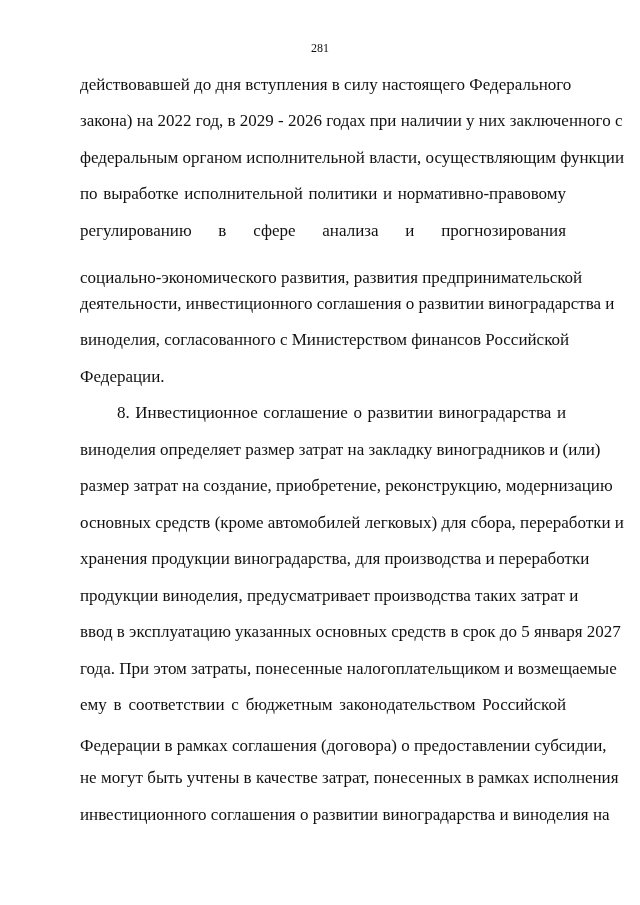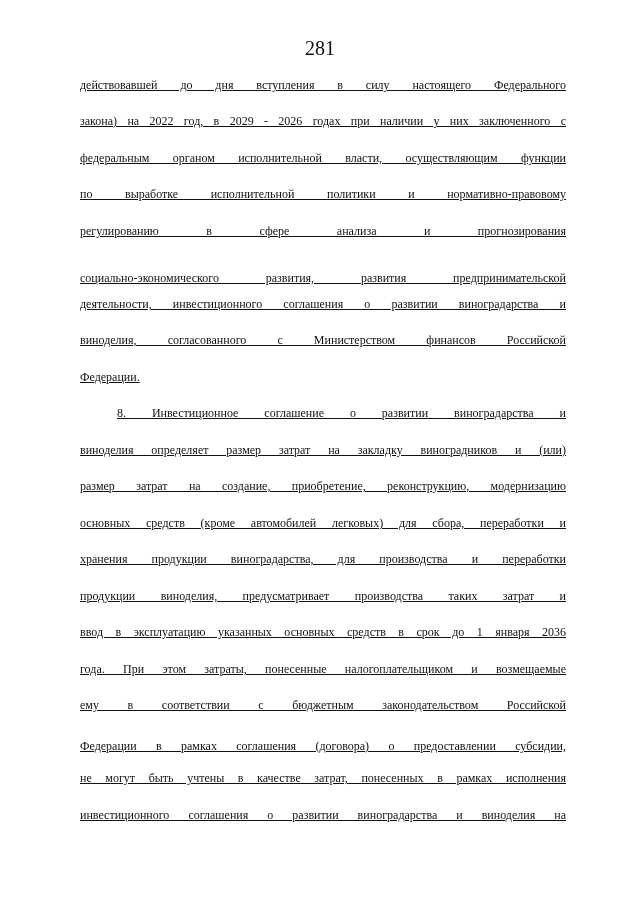--- a/index.html
+++ b/index.html
@@ -1,21 +1,21 @@
 <!DOCTYPE html>
 <html><head>
 <meta charset="utf-8">
 <style>
   html, body { margin: 0; padding: 0; background: #ffffff; }
   body { width: 640px; height: 905px; position: relative; overflow: hidden;
          font-family: "Liberation Serif", "DejaVu Serif", serif; color: #111; }
   .page-number { position: absolute; top: 38px; left: 0; width: 640px; text-align: center;
-                 font-size: 20px; line-height: 20px; }
-  .line { position: absolute; left: 80px; width: 486px; font-size: 12px; line-height: 20px;
-          white-space: nowrap; text-align: justify; text-align-last: justify; text-decoration: underline; }
+                 font-size: 12px; line-height: 20px; }
+  .line { position: absolute; left: 80px; width: 486px; font-size: 17px; line-height: 20px;
+          white-space: nowrap; text-align: justify; text-align-last: justify; }
   .line.last { text-align-last: left; }
   .line.indent { left: 117px; width: 449px; }
 </style>
 </head>
 <body>
 
 <div class="page-number">281</div>
 
 <div>
   <div>
@@ -30,20 +30,20 @@
     <div class="line last" style="top:367px">Федерации.</div>
   </div>
 
   <div>
     <div class="line indent" style="top:403px">8. Инвестиционное соглашение о развитии виноградарства и</div>
     <div class="line" style="top:440px">виноделия определяет размер затрат на закладку виноградников и (или)</div>
     <div class="line" style="top:476px">размер затрат на создание, приобретение, реконструкцию, модернизацию</div>
     <div class="line" style="top:513px">основных средств (кроме автомобилей легковых) для сбора, переработки и</div>
     <div class="line" style="top:549px">хранения продукции виноградарства, для производства и переработки</div>
     <div class="line" style="top:586px">продукции виноделия, предусматривает производства таких затрат и</div>
-    <div class="line" style="top:622px">ввод в эксплуатацию указанных основных средств в срок до 1 января 2036</div>
+    <div class="line" style="top:622px">ввод в эксплуатацию указанных основных средств в срок до 5 января 2027</div>
     <div class="line" style="top:659px">года. При этом затраты, понесенные налогоплательщиком и возмещаемые</div>
     <div class="line" style="top:695px">ему в соответствии с бюджетным законодательством Российской</div>
     <div class="line" style="top:736px">Федерации в рамках соглашения (договора) о предоставлении субсидии,</div>
     <div class="line" style="top:768px">не могут быть учтены в качестве затрат, понесенных в рамках исполнения</div>
     <div class="line" style="top:805px">инвестиционного соглашения о развитии виноградарства и виноделия на</div>
   </div>
 </div>
 
 </body></html>

